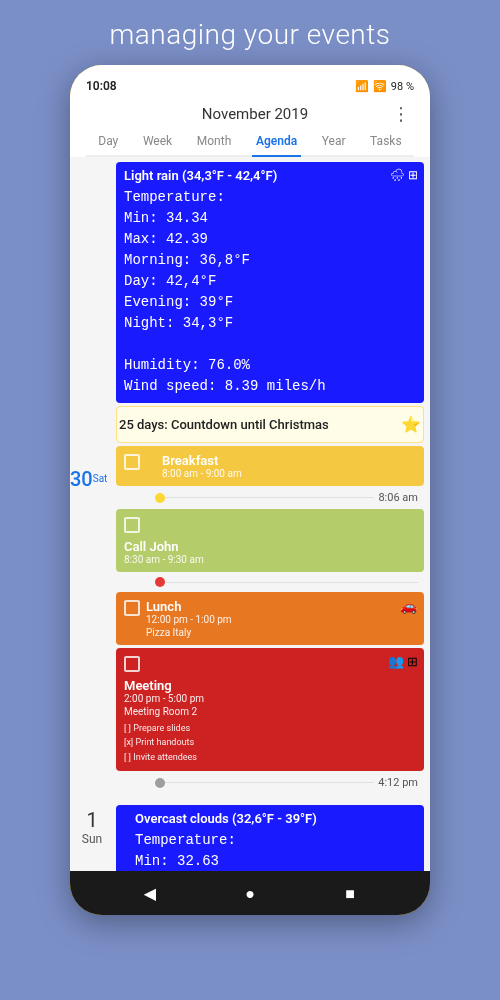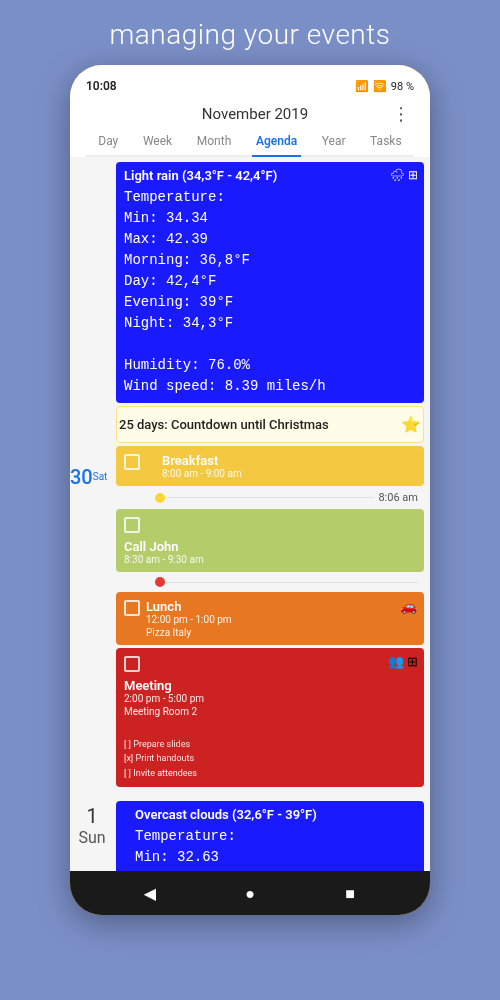--- a/index.html
+++ b/index.html
@@ -227,21 +227,21 @@
       color: rgba(255,255,255,0.9);
     }
     .ev-sub {
       font-size: 10px;
       color: rgba(255,255,255,0.9);
       margin-top: 2px;
     }
     .ev-tasks {
       font-size: 9px;
       color: rgba(255,255,255,0.9);
-      margin-top: 20px;
+      margin-top: 4px;
       line-height: 1.6;
     }
     .ev-icon-right {
       font-size: 14px;
       position: absolute;
       right: 6px;
       top: 6px;
     }
     .time-line {
       display: flex;
@@ -282,21 +282,21 @@
       flex-direction: column;
       align-items: center;
       padding-top: 8px;
     }
     .day2-num {
       font-size: 20px;
       color: #333;
       font-weight: 400;
     }
     .day2-name {
-      font-size: 16px;
+      font-size: 12px;
       color: #555;
     }
     .fab {
       width: 40px;
       height: 40px;
       border-radius: 50%;
       background: #e53935;
       color: white;
       font-size: 24px;
       display: flex;
@@ -448,20 +448,25 @@
               [x] Print handouts<br>
               [ ] Invite attendees
             </div>
           </div>
           <div style="position:absolute;top:6px;right:6px;display:flex;gap:3px;font-size:13px;">
             <span>👥</span>
             <span>⊞</span>
           </div>
         </div>
 
+        <div class="time-line">
+          <div class="time-dot time-dot-gray"></div>
+          <div class="time-line-bar"></div>
+          <span class="time-label">4:12 pm</span>
+        </div>
 
       </div>
     </div>
 
     <div class="day2-row">
       <div class="day2-label">
         <span class="day2-num">1</span>
         <span class="day2-name">Sun</span>
       </div>
       <div class="day2-events">

